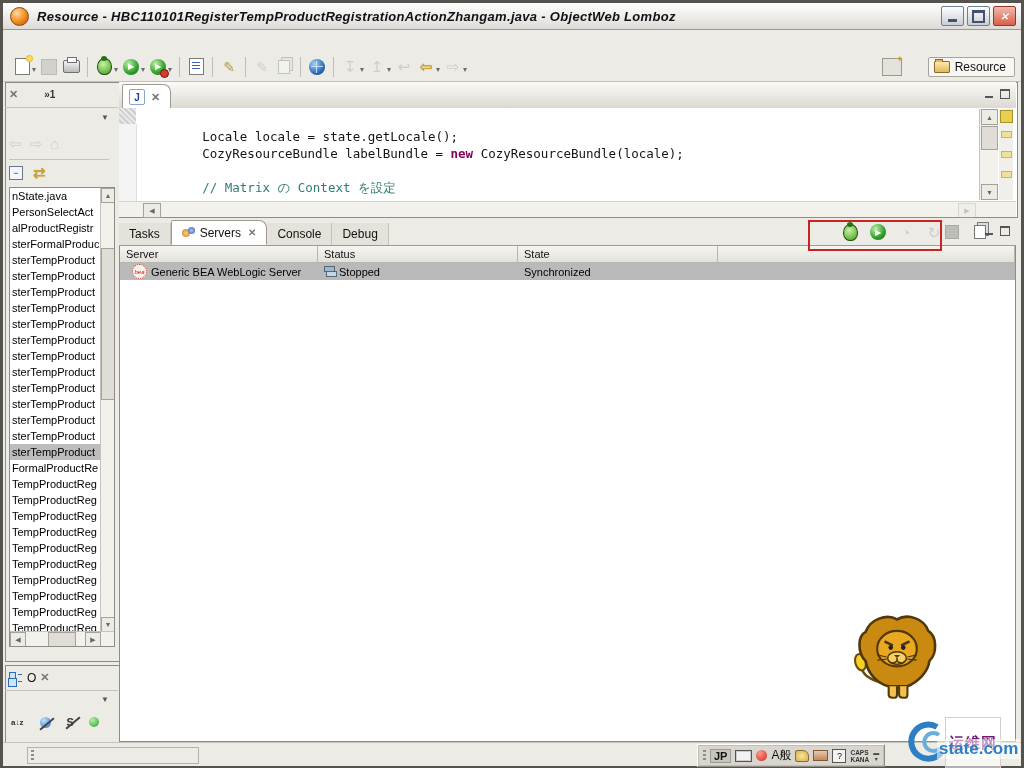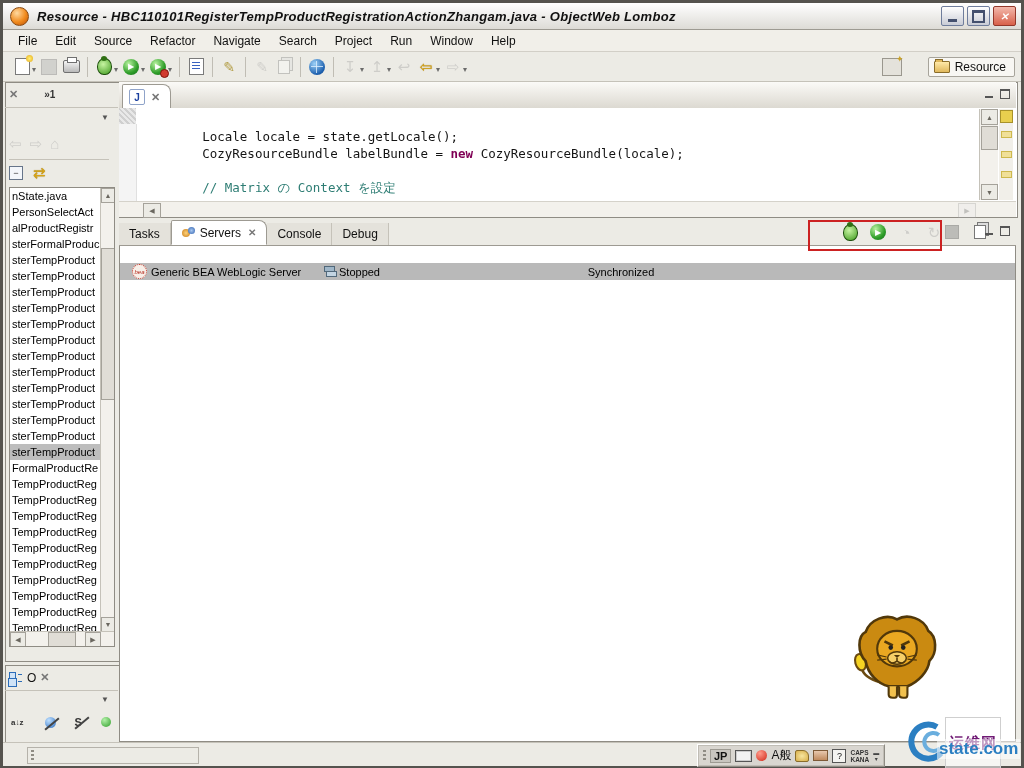--- a/index.html
+++ b/index.html
@@ -81,21 +81,21 @@
   .sthumb{position:absolute;background:#e0ddd6;border:1px solid #a5a29a;}
 
   
   #outline-panel{left:2px;top:662px;width:113px;height:77px;}
   #outline-tabrow{left:2px;top:662px;width:113px;height:26px;border-bottom:1px solid #c5c2b9;display:flex;align-items:center;gap:4px;padding:0 4px;box-sizing:border-box;}
   .outline-glyph{width:14px;height:14px;position:relative;}
   .outline-glyph:before{content:"";position:absolute;left:0;top:1px;width:5px;height:5px;border:1px solid #2b6cb8;background:#cfe3f7;box-shadow:0 7px 0 #cfe3f7,0 7px 0 1px #2b6cb8;}
   .outline-glyph:after{content:"";position:absolute;left:9px;top:3px;width:4px;height:1px;background:#2b6cb8;box-shadow:0 7px 0 #2b6cb8;}
   #outline-minmax{position:absolute;right:6px;top:666px;display:flex;}
   #outline-menu-arrow{left:98px;top:692px;}
-  #outline-toolbar{left:8px;top:706px;width:100px;height:26px;display:flex;align-items:center;gap:15px;justify-content:space-between;}
+  #outline-toolbar{left:8px;top:706px;width:100px;height:26px;display:flex;align-items:center;gap:15px;}
   .sort-az{font-size:8px;color:#333;font-weight:bold;position:relative;padding-right:2px;}
   .slashed{position:relative;}
   .slashed:after{content:"";position:absolute;left:-2px;top:6px;width:18px;height:2px;background:#444;transform:rotate(-40deg);}
   .blueball{width:11px;height:11px;border-radius:50%;background:radial-gradient(circle at 35% 30%,#bfe0ff,#2d6fc2);}
   .sglyph{font-size:11px;font-weight:bold;color:#333;}
   .greendot{width:10px;height:10px;border-radius:50%;background:radial-gradient(circle at 35% 30%,#b2f0a8,#2f9e29);}
 
   
   #editor-panel{left:116px;top:79px;width:897px;height:134px;background:#fff;}
   #editor-tabbar{left:116px;top:79px;width:897px;height:26px;background:linear-gradient(#fbfaf7,#dcd9d1);border-bottom:1px solid #9d9a92;}
@@ -174,32 +174,20 @@
       <span class="wbtn">
             <span class="minbar"></span>
           </span>
       <span class="wbtn">
             <span class="maxbox"></span>
           </span>
       <span class="wbtn close">✕</span>
     </span>
   </div>
 
-  <div id="menubar" class="abs">
-        <span class="menu-item">File</span>
-        <span class="menu-item">Edit</span>
-        <span class="menu-item">Source</span>
-        <span class="menu-item">Refactor</span>
-        <span class="menu-item">Navigate</span>
-        <span class="menu-item">Search</span>
-        <span class="menu-item">Project</span>
-        <span class="menu-item">Run</span>
-        <span class="menu-item">Window</span>
-        <span class="menu-item">Help</span>
-      </div>
 
   <div id="toolbar" class="abs">
     <span class="tbtn">
           <span class="doc-icon new"></span>
         </span>
     <span class="dd">▾</span>
     <span class="tbtn dis">
           <span class="floppy"></span>
         </span>
     <span class="tbtn">
@@ -432,30 +420,36 @@
         </span>
   </div>
   <div id="bottom-minmax">
     <span class="mini-btn">
           <span class="minbar"></span>
         </span>
     <span class="mini-btn">
           <span class="maxbox"></span>
         </span>
   </div>
+  <div id="server-table-header" class="abs">
+        <div class="th" style="width: 198px;">Server</div>
+        <div class="th" style="width: 200px;">Status</div>
+        <div class="th" style="width: 200px;">State</div>
+        <div class="th" style="flex: 1 1 0%;"></div>
+      </div>
   <div id="server-row" class="abs">
         <div class="td" style="width: 198px; padding-left: 0px;">
           <span class="bea-icon">bea</span>
           <span>Generic BEA WebLogic Server</span>
         </div>
         <div class="td" style="width: 200px;">
           <span class="server-state-icon"></span>
           <span>Stopped</span>
         </div>
-        <div class="td" style="width: 200px; justify-content: center;">
+        <div class="td" style="width: 200px;">
           <span>Synchronized</span>
         </div>
       </div>
   <div id="server-area" class="abs"></div>
 
   <svg id="lion" class="abs" viewBox="0 0 92 84">
     <path d="M30 66 Q14 62 12 52" fill="none" stroke="#6b4a10" stroke-width="2.5"></path>
     <ellipse cx="11" cy="47" rx="5" ry="8" fill="#f5d222" stroke="#6b4a10" stroke-width="2" transform="rotate(-15 11 47)"></ellipse>
     <path d="M46 6 C36 0 20 6 16 18 C8 22 8 38 16 46 C18 58 28 68 38 70 L56 70 C66 66 76 56 77 46 C85 38 84 22 76 17 C72 5 56 0 46 6 Z" fill="#ca8a11" stroke="#51380a" stroke-width="2.5"></path>
     <ellipse cx="46" cy="34" rx="19" ry="17" fill="#eaa821" stroke="#51380a" stroke-width="2"></ellipse>

